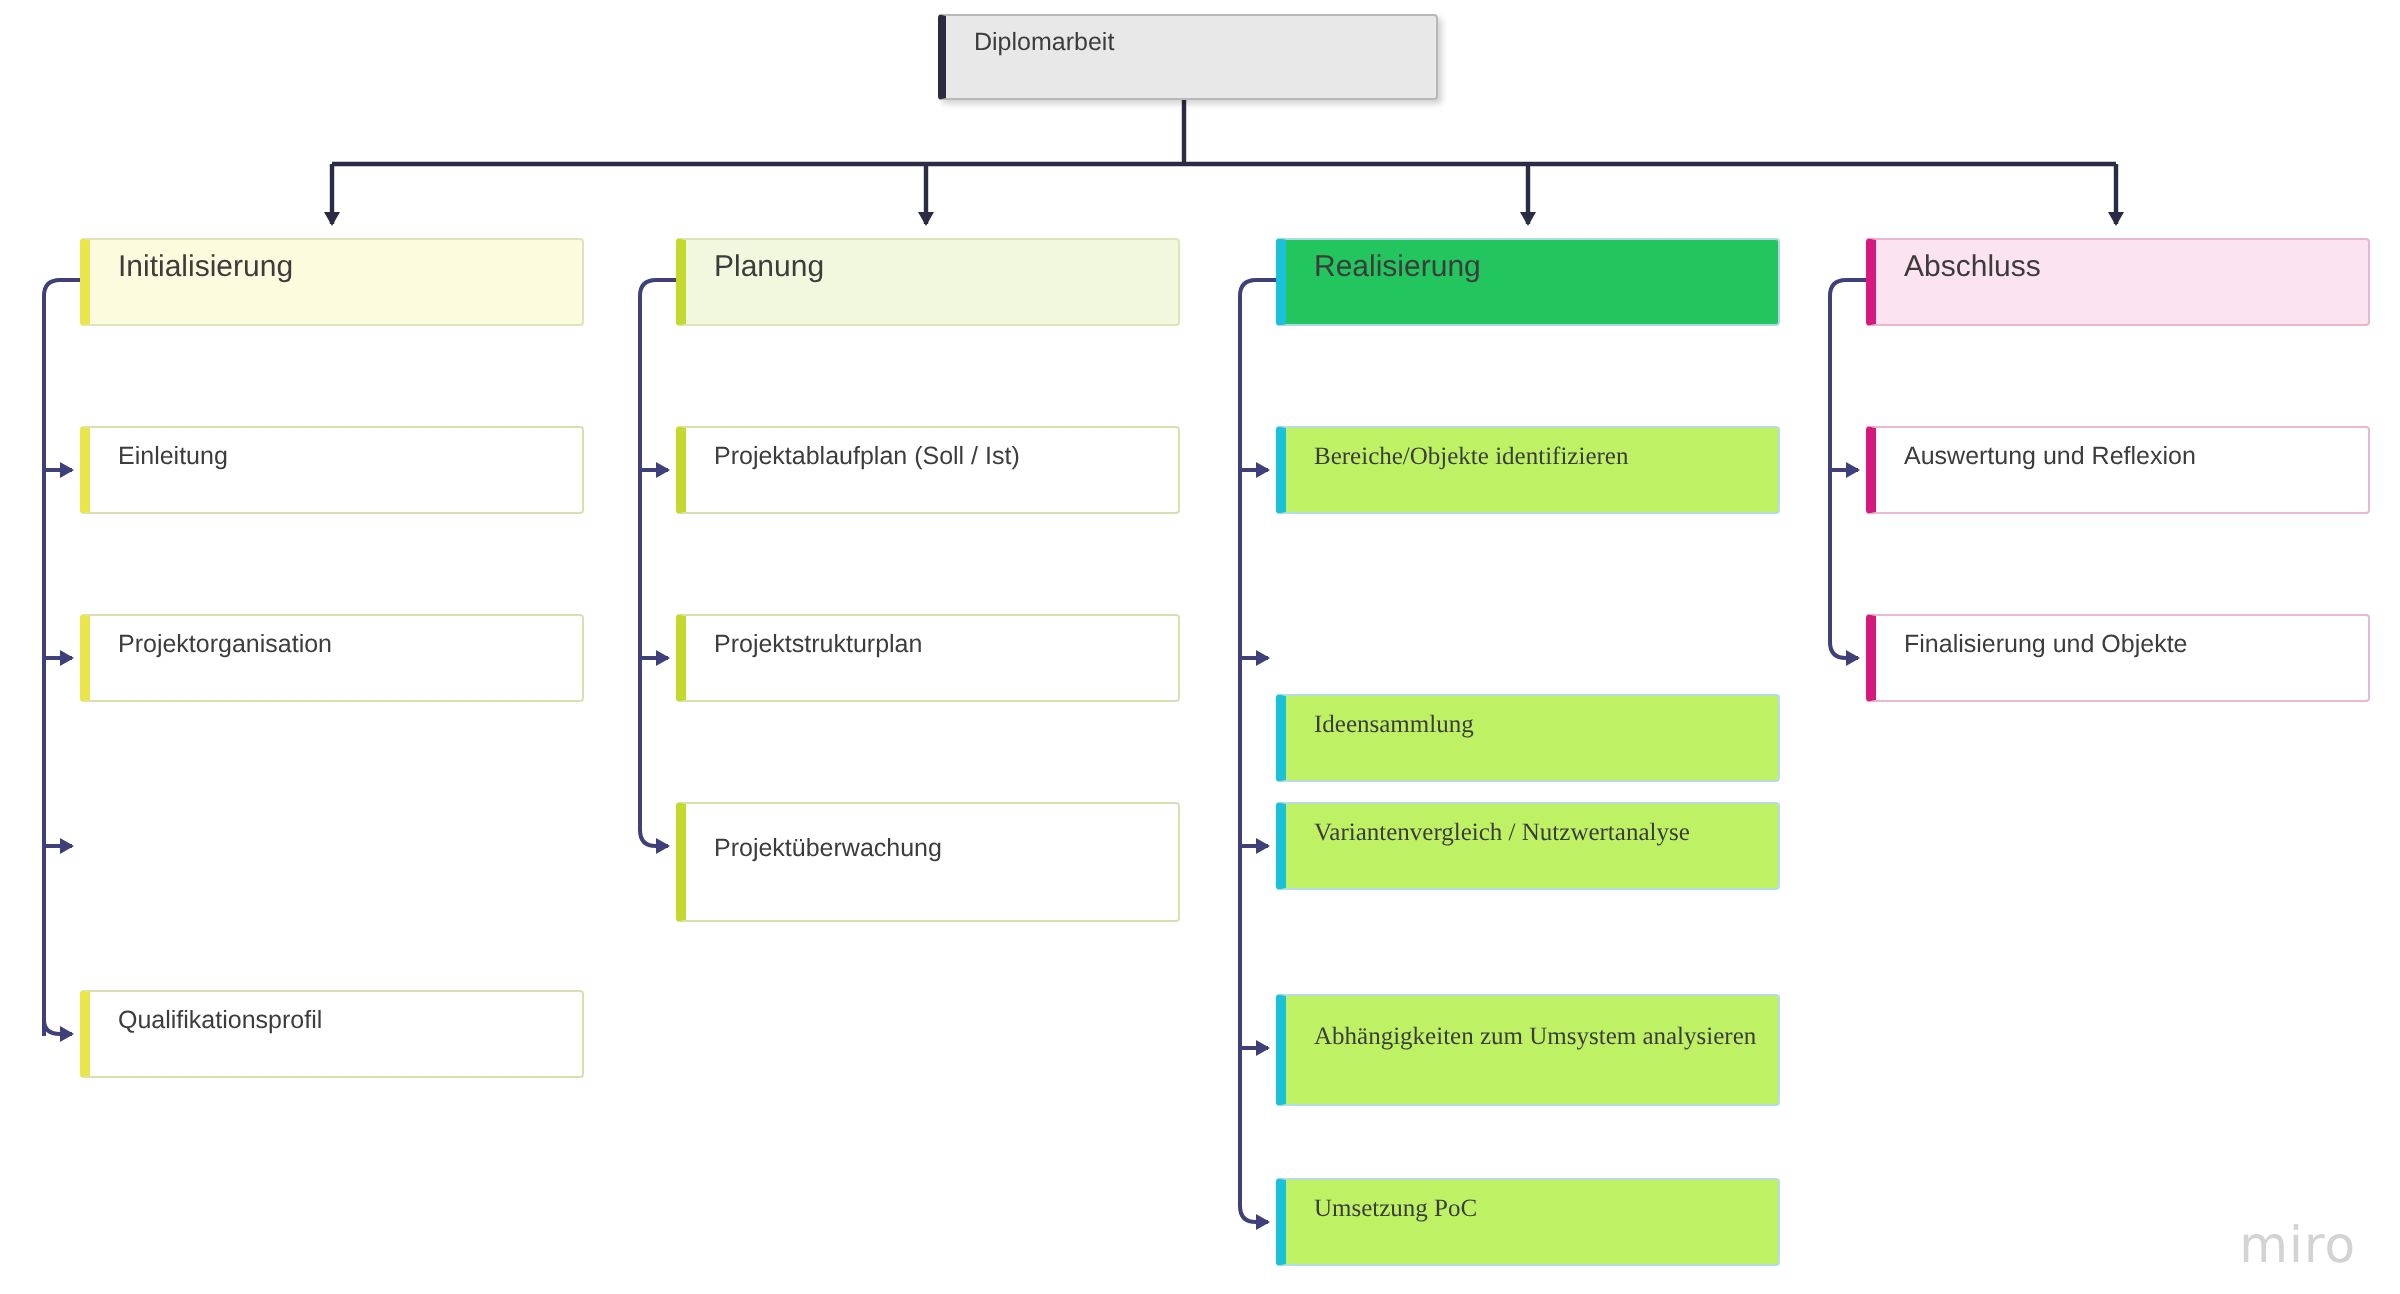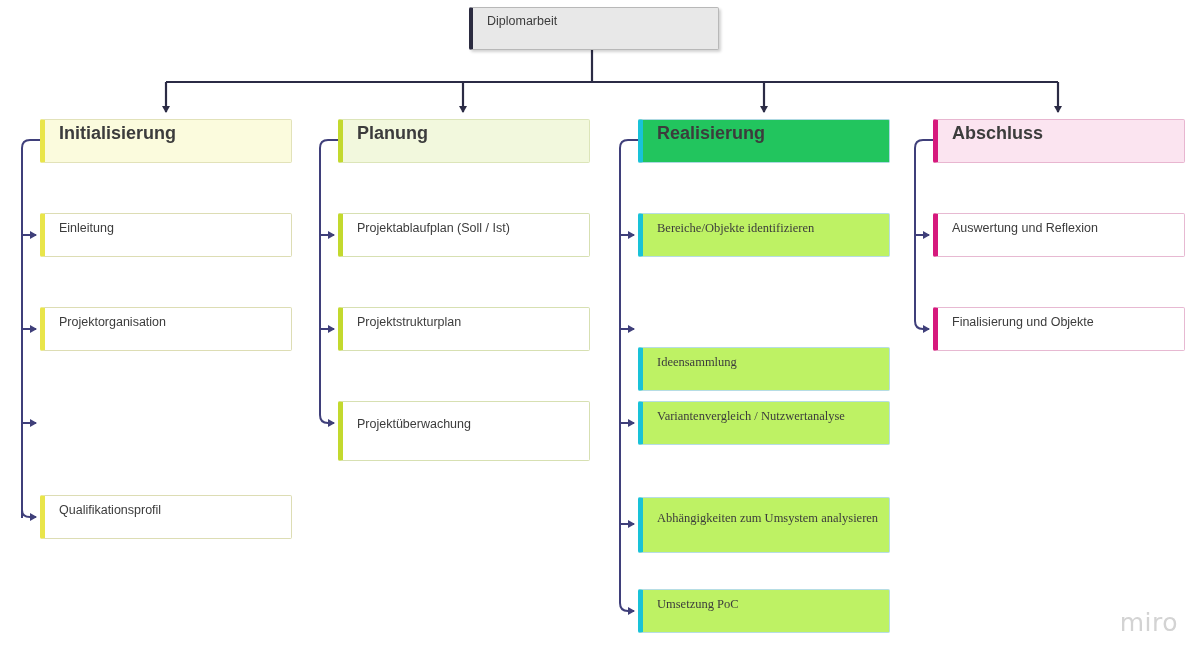--- a/index.html
+++ b/index.html
@@ -42,22 +42,21 @@
     display: block;
   }
   .root {
     background: #e8e8e8;
     border: 1px solid #b8b8b8;
     border-left: 4px solid #2b2b40;
     box-shadow: 2px 2px 3px rgba(0,0,0,0.18);
     color: #3c3c3c;
   }
   .hdr {
-    font-size: 18px;
-    font-weight: bold;
+    font-size: 15px;
   }
   
   .yellow-hdr { background: #fbfbdd; border: 1px solid #e2e2b9; border-left: 5px solid #e9e54a; }
   .yellow-item { background: #ffffff; border: 1px solid #ddddb4; border-left: 5px solid #e9e54a; }
   .green-hdr { background: #f2f8dd; border: 1px solid #dce5b9; border-left: 5px solid #c3d92e; }
   .green-item { background: #ffffff; border: 1px solid #d7e0b2; border-left: 5px solid #c3d92e; }
   .cyan-hdr { background: #22c55e; border: 1px solid #aed9e2; border-left: 5px solid #19c2d8; }
   .cyan-item { background: #bef264; border: 1px solid #b6dde4; border-left: 5px solid #19c2d8; font-family: Liberation Serif, serif; }
   .pink-hdr { background: #fbe4f0; border: 1px solid #e8b6d0; border-left: 5px solid #d6197d; }
   .pink-item { background: #ffffff; border: 1px solid #e7b9d2; border-left: 5px solid #d6197d; }

